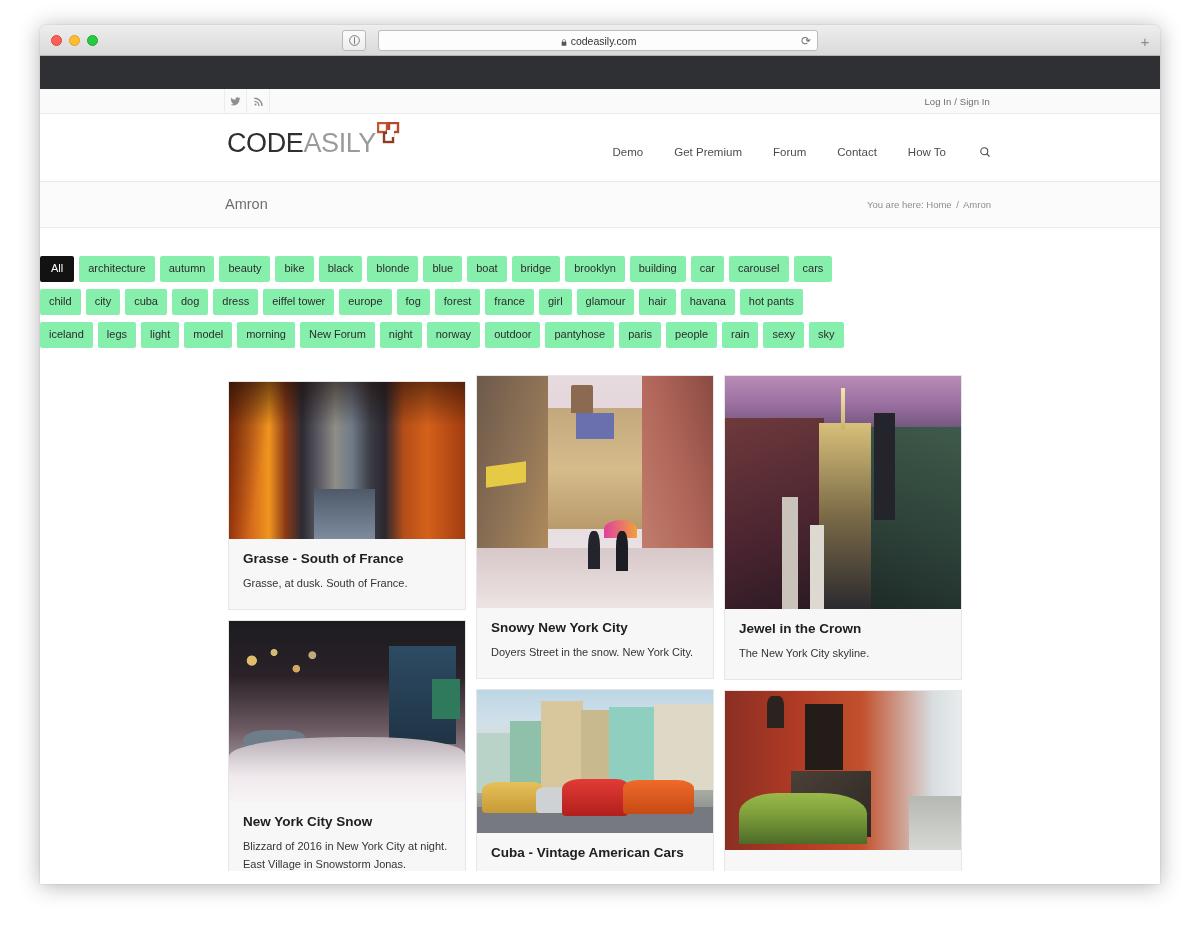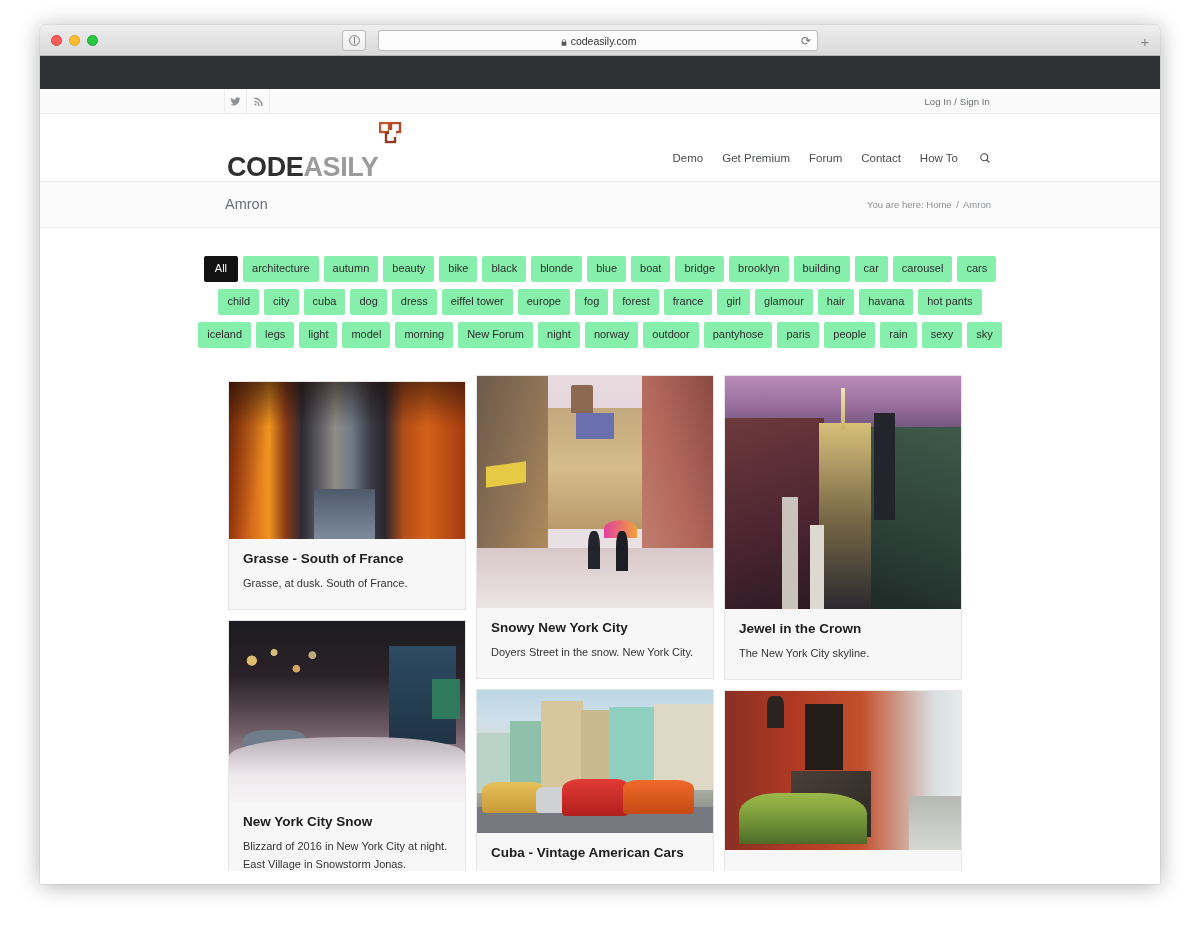--- a/index.html
+++ b/index.html
@@ -99,32 +99,31 @@
     height: 68px;
     background: #fff;
     border-bottom: 1px solid #e9e9e9;
     position: relative;
   }
   #logo {
     position: absolute; left: 187px; top: 16px;
     display: flex; align-items: flex-start;
   }
   #logo-text {
-    font-size: 27px; font-weight: bold;
+    font-size: 27px; font-weight: normal;
     letter-spacing: -0.4px; line-height: 1;
     font-family: "Liberation Sans", sans-serif;
-    margin-top: 24px;
   }
   #logo-text .code { color: #2f2f2f; }
   #logo-text .asily { color: #9b9b9b; }
   #logo-mark { margin-left: 1px; margin-top: -8px; }
 
   #main-nav {
-    position: absolute; right: 169px; top: 38px;
-    display: flex; align-items: center; gap: 19px;
+    position: absolute; right: 169px; top: 32px;
+    display: flex; align-items: center; gap: 31px;
   }
   .nav-item {
     font-size: 11.5px; color: #4a4d50;
   }
   #nav-search-icon { color: #4a4d50; display: flex; align-items: center; margin-left: 2px;}
 
   
   #page-strip {
     height: 46px;
     background: #fbfbfb;
@@ -137,21 +136,21 @@
   }
   #breadcrumb {
     position: absolute; right: 169px; top: 17px;
     font-size: 9.5px; color: #8b8e91;
   }
   #breadcrumb .crumb-sep { margin: 0 2px; }
 
   
   #filter-area { padding-top: 28px; }
   .filter-row {
-    display: flex; justify-content: center; gap: 5px;
+    display: flex; gap: 5px;
     margin-bottom: 7px;
   }
   .filter-tag {
     background: #86efac;
     color: #2c2c2c;
     font-size: 11px;
     line-height: 1;
     padding: 7px 9px 8px;
     border-radius: 2px;
     white-space: nowrap;

